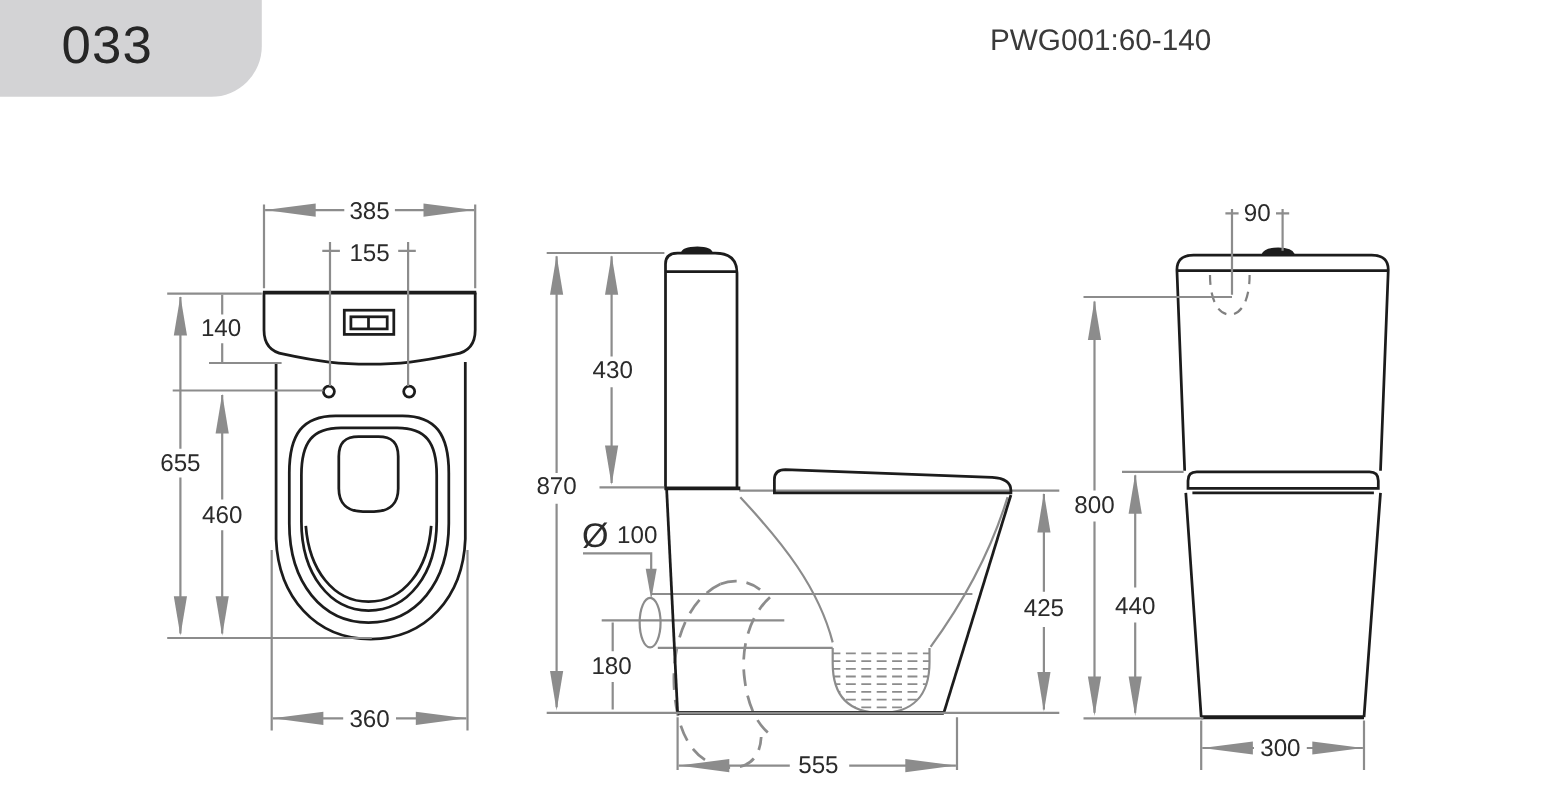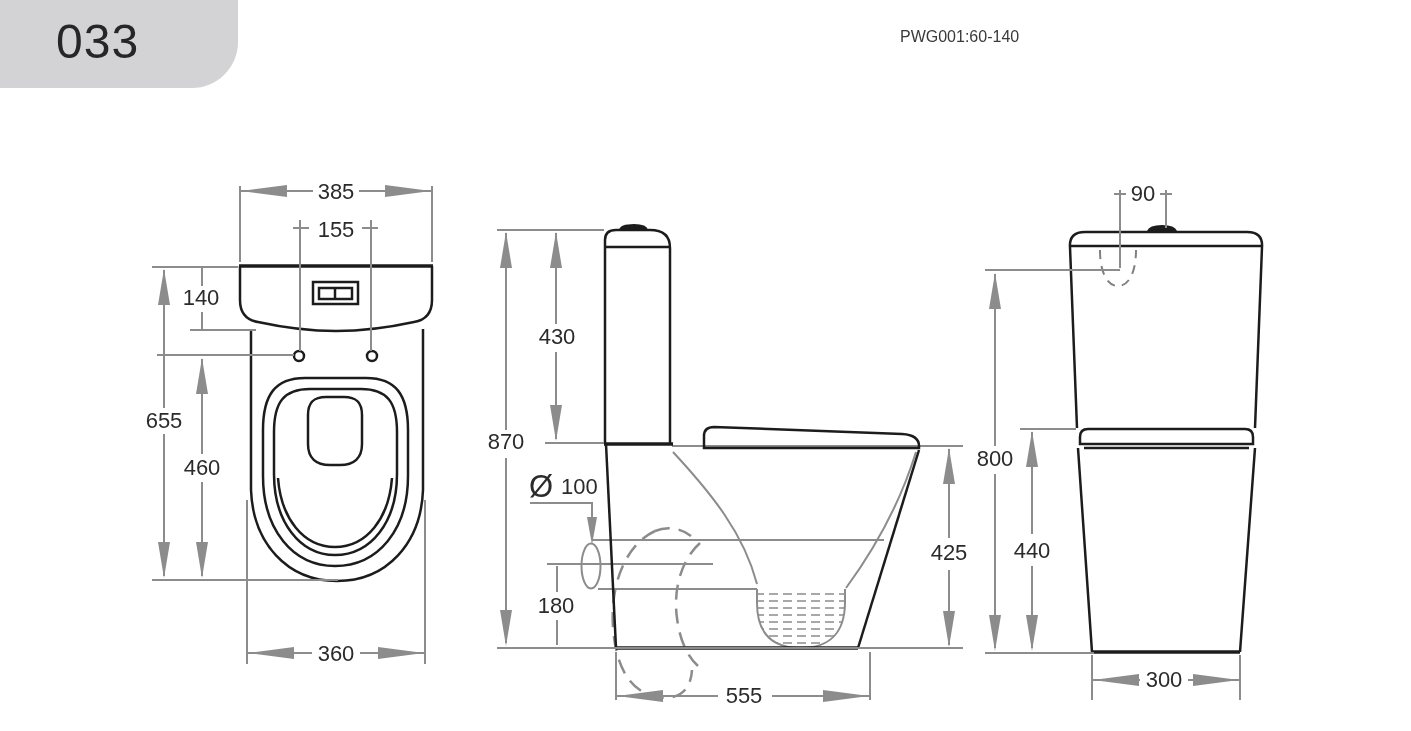--- a/index.html
+++ b/index.html
@@ -1,21 +1,21 @@
 <!DOCTYPE html>
 <html><head>
 <meta charset="utf-8">
 <style>
   html,body{margin:0;padding:0;background:#ffffff;}
   .page{position:relative;width:1411px;height:731px;background:#fff;overflow:hidden;
         font-family:"Liberation Sans", sans-serif;}
   .badge{position:absolute;left:0;top:0;width:238px;height:88px;background:#d3d3d5;
          border-radius:0 0 46px 0;}
   .badge span{position:absolute;left:56px;top:14px;font-size:48px;color:#262626;letter-spacing:1px;}
-  .codes{position:absolute;left:900px;top:20px;font-size:16px;color:#3a3a3a;line-height:33px;}
+  .codes{position:absolute;left:900px;top:20px;font-size:27px;color:#3a3a3a;line-height:33px;}
   svg text{font-family:"Liberation Sans", sans-serif;font-size:22px;fill:#2b2b2b;}
   svg .dia{font-size:31px;}
   .blk{stroke:#1c1c1c;fill:none;stroke-width:2.5;}
   .blk-thick{stroke:#1c1c1c;fill:none;stroke-width:3.5;}
   .gry{stroke:#8c8c8c;fill:none;stroke-width:2;}
   .gry-dash{stroke:#8c8c8c;fill:none;stroke-width:2.5;stroke-dasharray:15 9;}
   .inlet-dash{stroke:#808080;fill:none;stroke-width:2;stroke-dasharray:9 7;}
   .hatch{stroke:#8c8c8c;stroke-width:1.6;stroke-dasharray:9 5;}
   .arr{fill:#8c8c8c;stroke:none;}
 </style>

